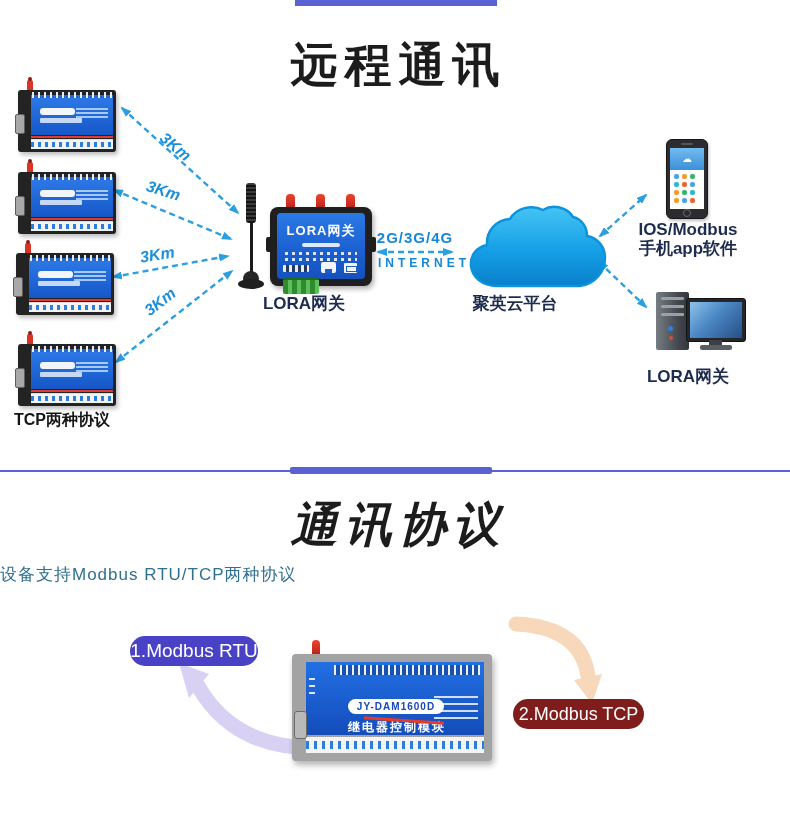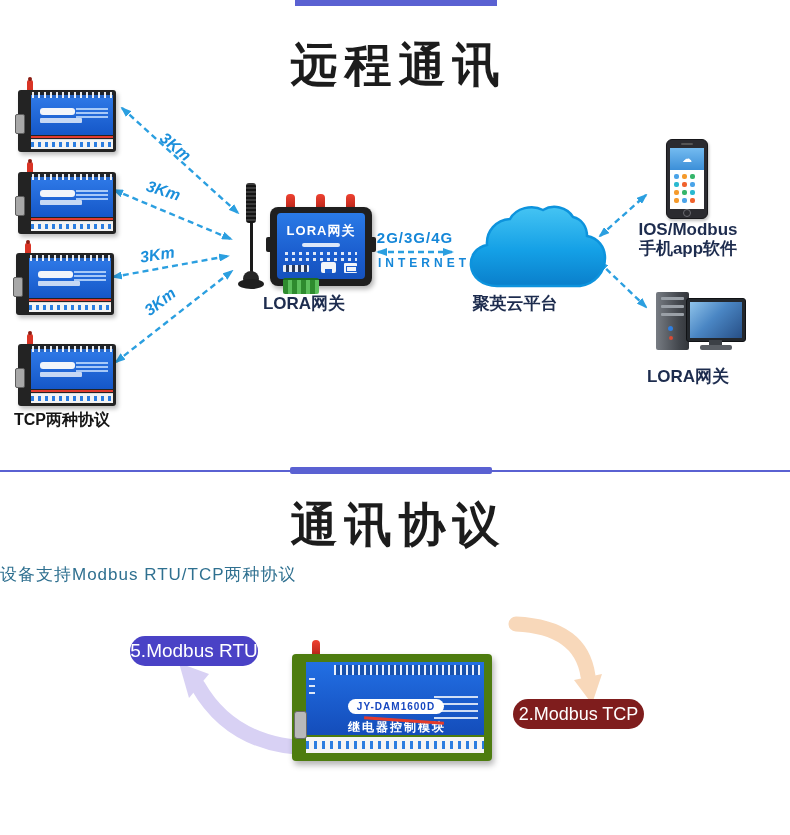--- a/index.html
+++ b/index.html
@@ -106,21 +106,21 @@
 
   
   .pill{position:absolute;height:30px;line-height:30px;border-radius:16px;color:#fff;text-align:center;
         font-size:19px;font-weight:500;}
   .pill-rtu{left:130px;top:636px;width:128px;background:#4a42c6;}
   .pill-tcp{left:513px;top:699px;width:131px;background:#7f1d1d;font-size:18px;}
 
   
   .dam{position:absolute;left:292px;top:651px;width:200px;height:110px;}
   .dam-ant{position:absolute;left:20px;top:-11px;width:8px;height:16px;background:linear-gradient(180deg,#ef4130,#b52418);border-radius:4px 4px 1px 1px;}
-  .dam-frame{position:absolute;left:0;top:3px;right:0;bottom:0;background:#4d7c0f;border-radius:4px;
+  .dam-frame{position:absolute;left:0;top:3px;right:0;bottom:0;background:#a3a3a3;border-radius:4px;
              box-shadow:2px 4px 6px rgba(0,0,0,.3);}
   .dam-face{position:absolute;left:14px;right:8px;top:8px;bottom:26px;
             background:linear-gradient(180deg,#2270e4 0%,#1a5ccd 55%,#144dba 100%);}
   .dam-topterm{position:absolute;left:28px;right:4px;top:3px;height:10px;
                background:repeating-linear-gradient(90deg,rgba(255,255,255,.9) 0 2px,rgba(10,35,80,.35) 2px 6px);}
   .dam-leds{position:absolute;left:3px;top:16px;width:6px;}
   .dam-leds i{display:block;width:6px;height:2px;margin-bottom:5px;background:rgba(255,255,255,.85);}
   .dam-pill{position:absolute;left:42px;top:37px;width:96px;height:15px;line-height:15px;background:#fff;
             border-radius:8px;color:#1747c0;font-size:10px;font-weight:800;text-align:center;letter-spacing:1px;}
   .dam-name{position:absolute;left:42px;top:57px;width:110px;color:#fff;font-size:12px;font-weight:700;
@@ -329,24 +329,24 @@
     <div class="pc-monitor">
       <div class="pc-screen"></div>
     </div>
     <div class="pc-stand"></div>
     <div class="pc-base"></div>
   </div>
   <div class="caption" style="left:632px;top:365px;width:112px;">LORA网关</div>
 
   <div class="divider-line"></div>
   <div class="divider-bar"></div>
-  <div class="sec-title" style="top:494px;">通讯协议</div>
+  <div class="sec-title" style="top:494px;font-style:italic;">通讯协议</div>
   <div class="subtitle">设备支持Modbus RTU/TCP两种协议</div>
 
-  <div class="pill pill-rtu">5.Modbus RTU</div>
+  <div class="pill pill-rtu">1.Modbus RTU</div>
   <div class="pill pill-tcp">2.Modbus TCP</div>
 
   <div class="dam">
     <div class="dam-ant"></div>
     <div class="dam-frame">
       <div class="dam-face">
         <div class="dam-topterm"></div>
         <div class="dam-leds">
             <i></i>
             <i></i>

